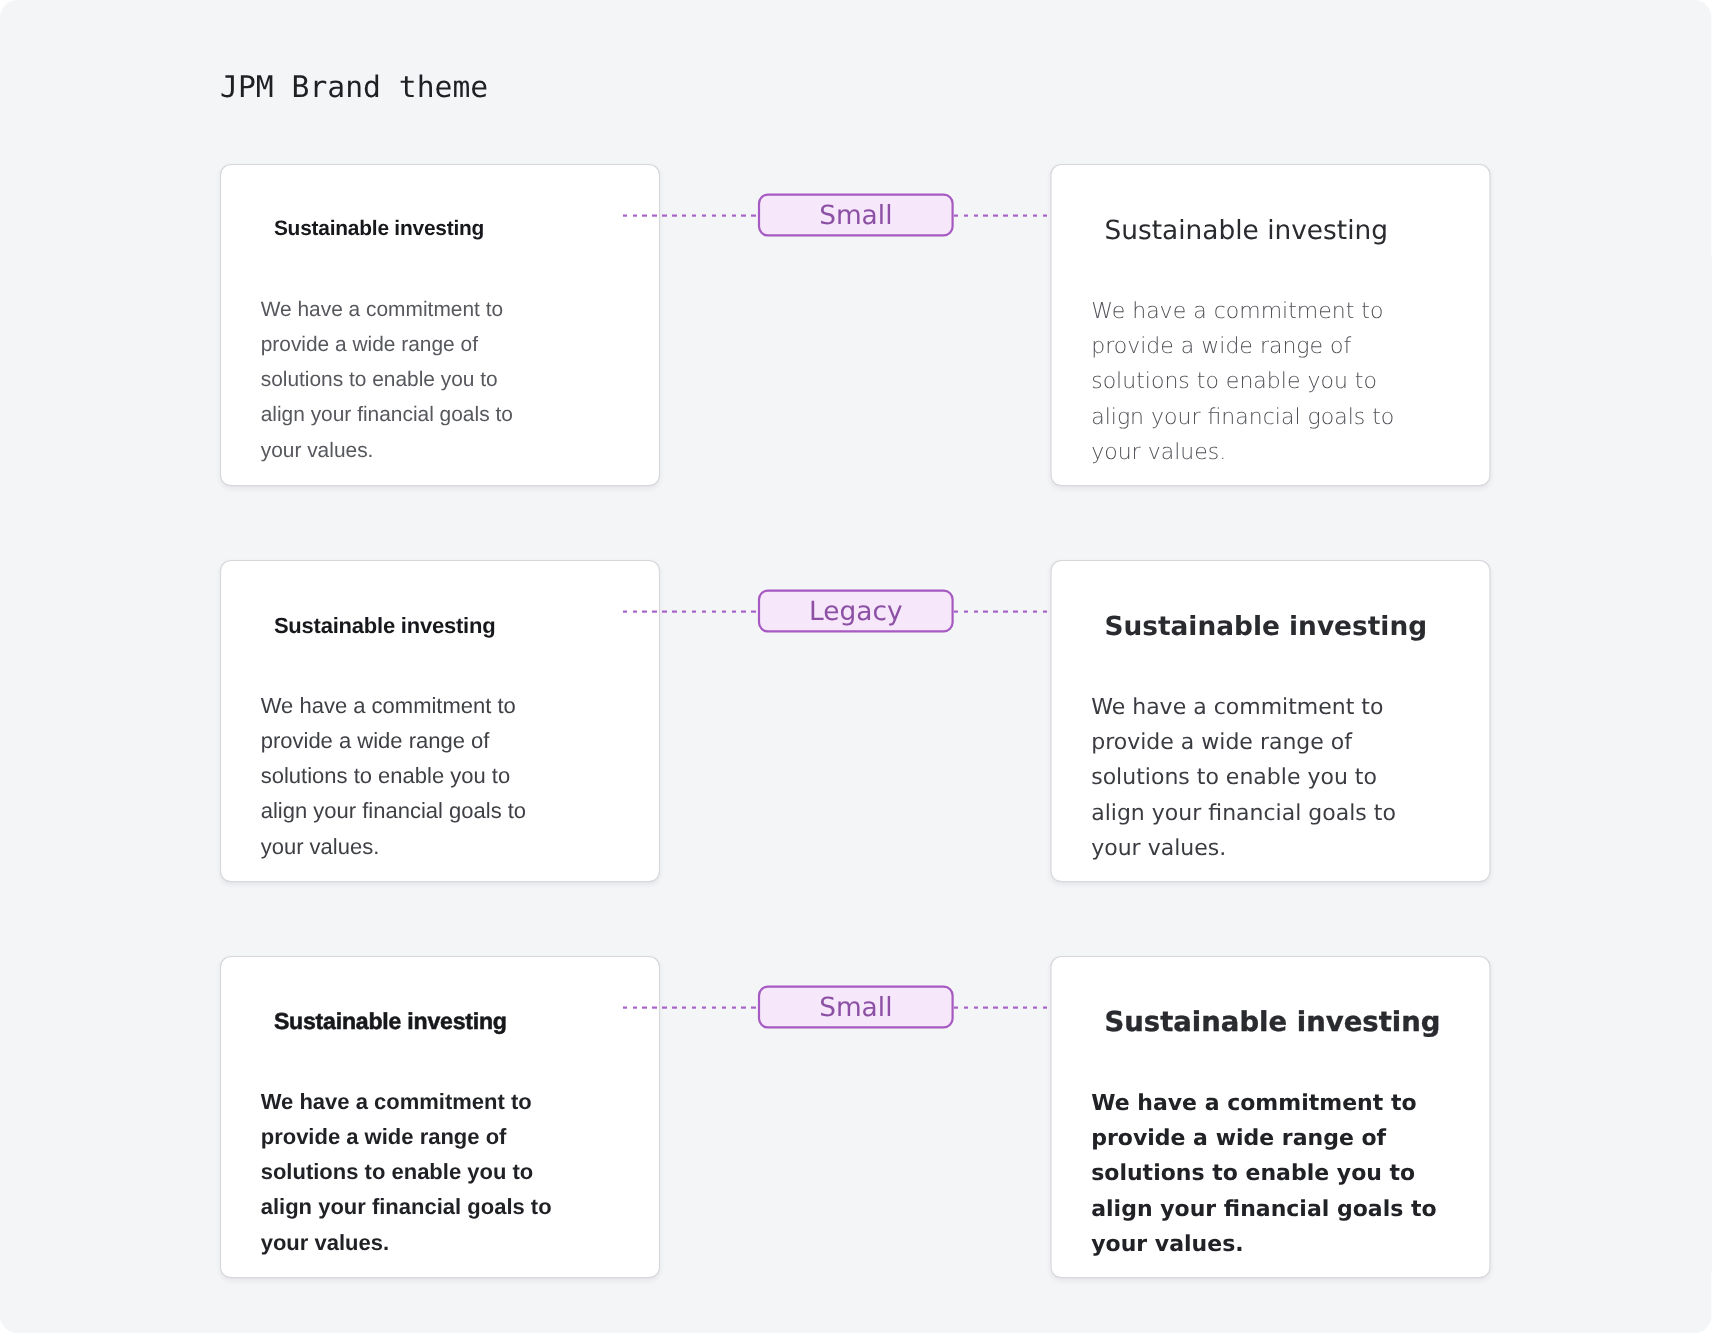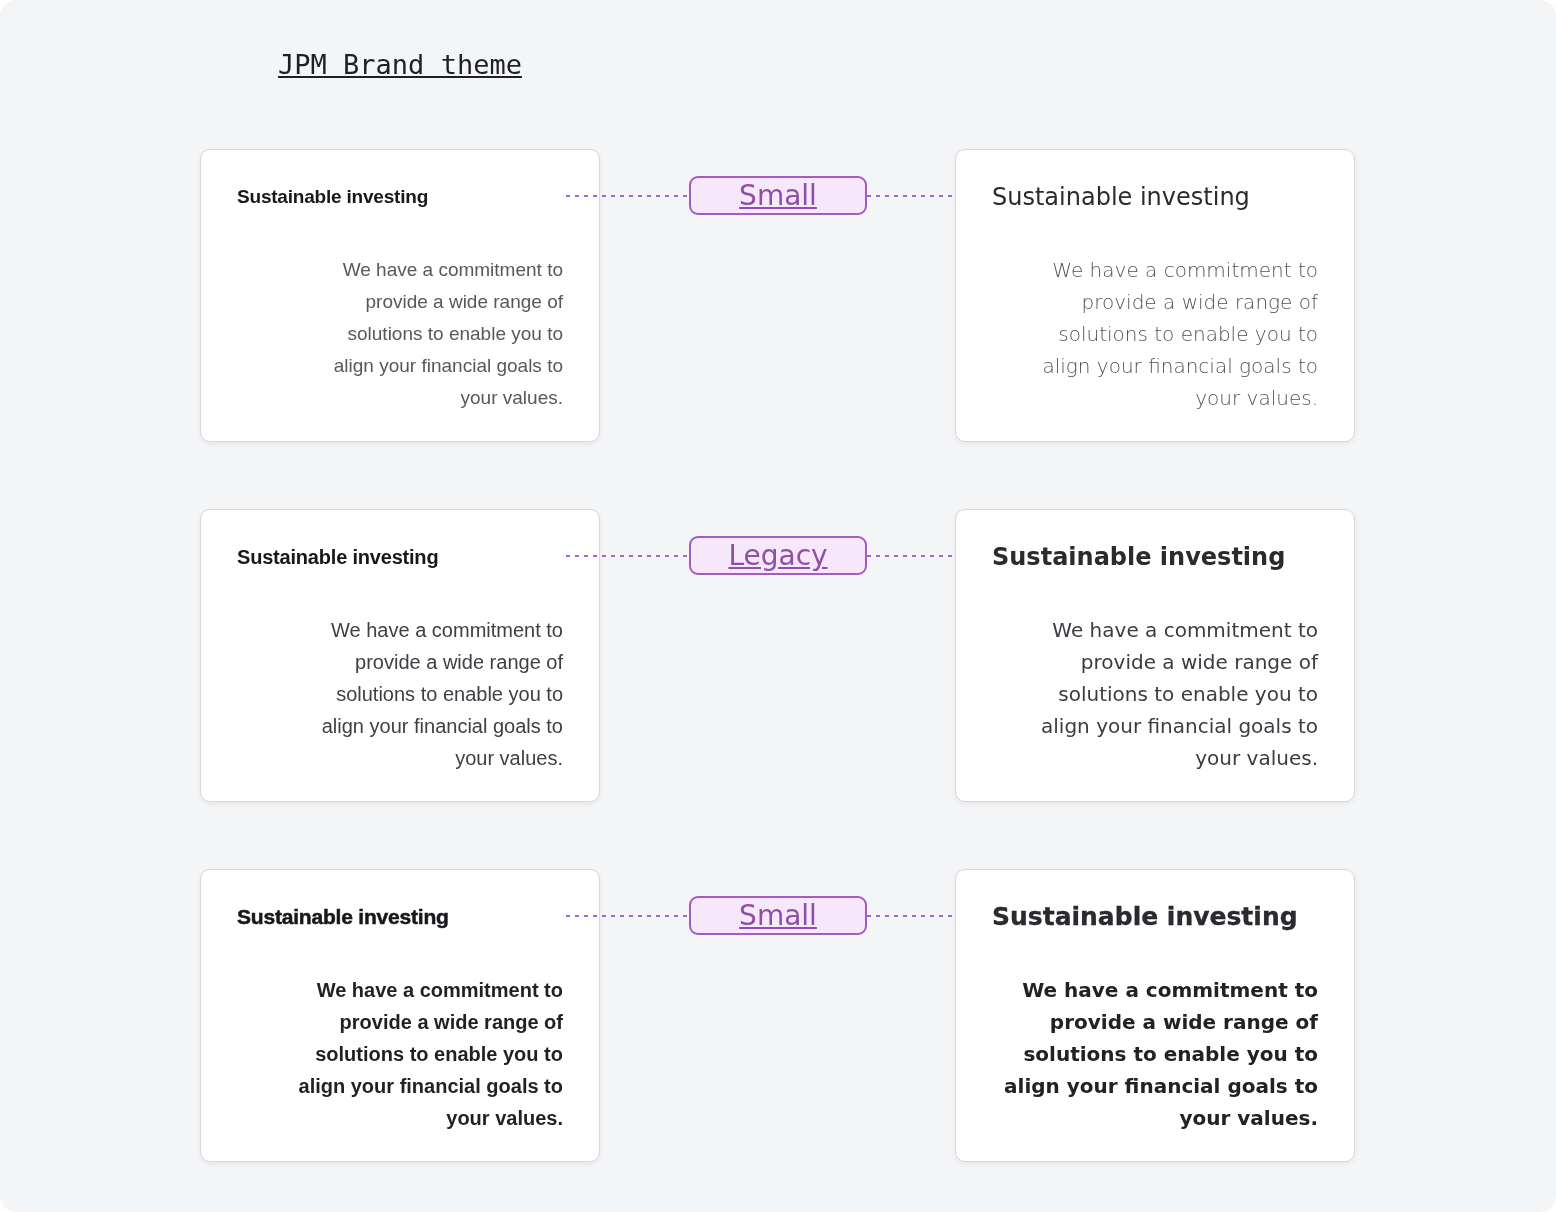--- a/index.html
+++ b/index.html
@@ -5,27 +5,25 @@
   html,body{margin:0;padding:0;background:#ffffff;}
   .canvas{
     position:relative;
     width:1556px;height:1212px;
     background:var(--page-bg,#f4f5f7);
     border-radius:16px;
     overflow:hidden;
     font-family:"DejaVu Sans",sans-serif;
   }
   .col-header{
-    position:absolute;top:48px;width:400px;
-    text-align:center;
+    position:absolute;top:63px;width:400px;
     font-family:"DejaVu Sans Mono",monospace;
     font-size:27px;line-height:34px;
     color:#1f2024;
     white-space:nowrap;
-    text-decoration:underline;
   }
   .col-header--left{left:200px;}
   .col-header--right{left:955px;}
 
   .row{position:absolute;left:0;width:1556px;height:293px;}
   .row--small{top:149px;}
   .row--default{top:509px;}
   .row--strong{top:869px;}
 
   .card{
@@ -35,60 +33,58 @@
     background:var(--card-bg,#ffffff);
     border:1px solid var(--card-border,#d7d7dc);
     border-radius:10px;
     box-shadow:0 2px 5px rgba(40,44,60,0.07);
     padding:34px 36px;
   }
   .card--brand{left:200px;font-family:"Liberation Sans",sans-serif;}
   .card--legacy{left:955px;padding-top:32px;font-family:"DejaVu Sans",sans-serif;}
 
   .card-title{
-    margin:0;
+    margin:12px;
     white-space:nowrap;
   }
   .card--brand .card-title{
     font-size:19px;line-height:26px;font-weight:600;
     letter-spacing:-0.2px;color:#17181b;
   }
   .card--legacy .card-title{
     font-size:24px;line-height:30px;font-weight:400;color:#2a2b2f;
   }
   .row--default .card--brand .card-title{font-size:20px;font-weight:700;}
   .row--strong  .card--brand .card-title{font-size:21px;font-weight:900;-webkit-text-stroke:0.5px #17181b;}
   .row--default .card--legacy .card-title{font-weight:600;}
   .row--strong  .card--legacy .card-title{font-size:25px;font-weight:700;-webkit-text-stroke:0.3px #1c1d21;}
 
   .card-body{
     margin:44px 0 0 0;
     white-space:pre-line;
     line-height:32px;
-    text-align:right;
   }
   .card--legacy .card-body{margin-top:42px;}
   .card--brand .card-body{font-size:19px;font-weight:300;color:#56585d;}
   .row--default .card--brand .card-body{font-size:20px;font-weight:400;color:#3e4045;}
   .row--strong  .card--brand .card-body{font-size:20px;font-weight:700;color:#1f2125;}
   .card--legacy .card-body{font-size:20px;font-weight:300;color:#505257;}
   .row--default .card--legacy .card-body{font-weight:400;color:#3a3c41;}
   .row--strong  .card--legacy .card-body{font-weight:700;color:#202226;}
 
   .variant-badge{
     position:absolute;left:689px;top:27px;
     width:178px;height:39px;
     box-sizing:border-box;
     background:var(--badge-bg,#f7e7fb);
     border:2px solid var(--badge-border,#a65ac2);
     border-radius:9px;
     display:flex;align-items:center;justify-content:center;
-    font-size:28px;
+    font-size:24px;
     color:var(--badge-text,#8c50a4);
-    text-decoration:underline;
   }
   .connector{
     position:absolute;top:46px;height:2px;
     background-image:repeating-linear-gradient(90deg,var(--connector,#a763c9) 0 4px,transparent 4px 9px);
   }
   .connector--left{left:566px;width:123px;}
   .connector--right{left:867px;width:122px;}
 </style>
 </head>
 <body>

